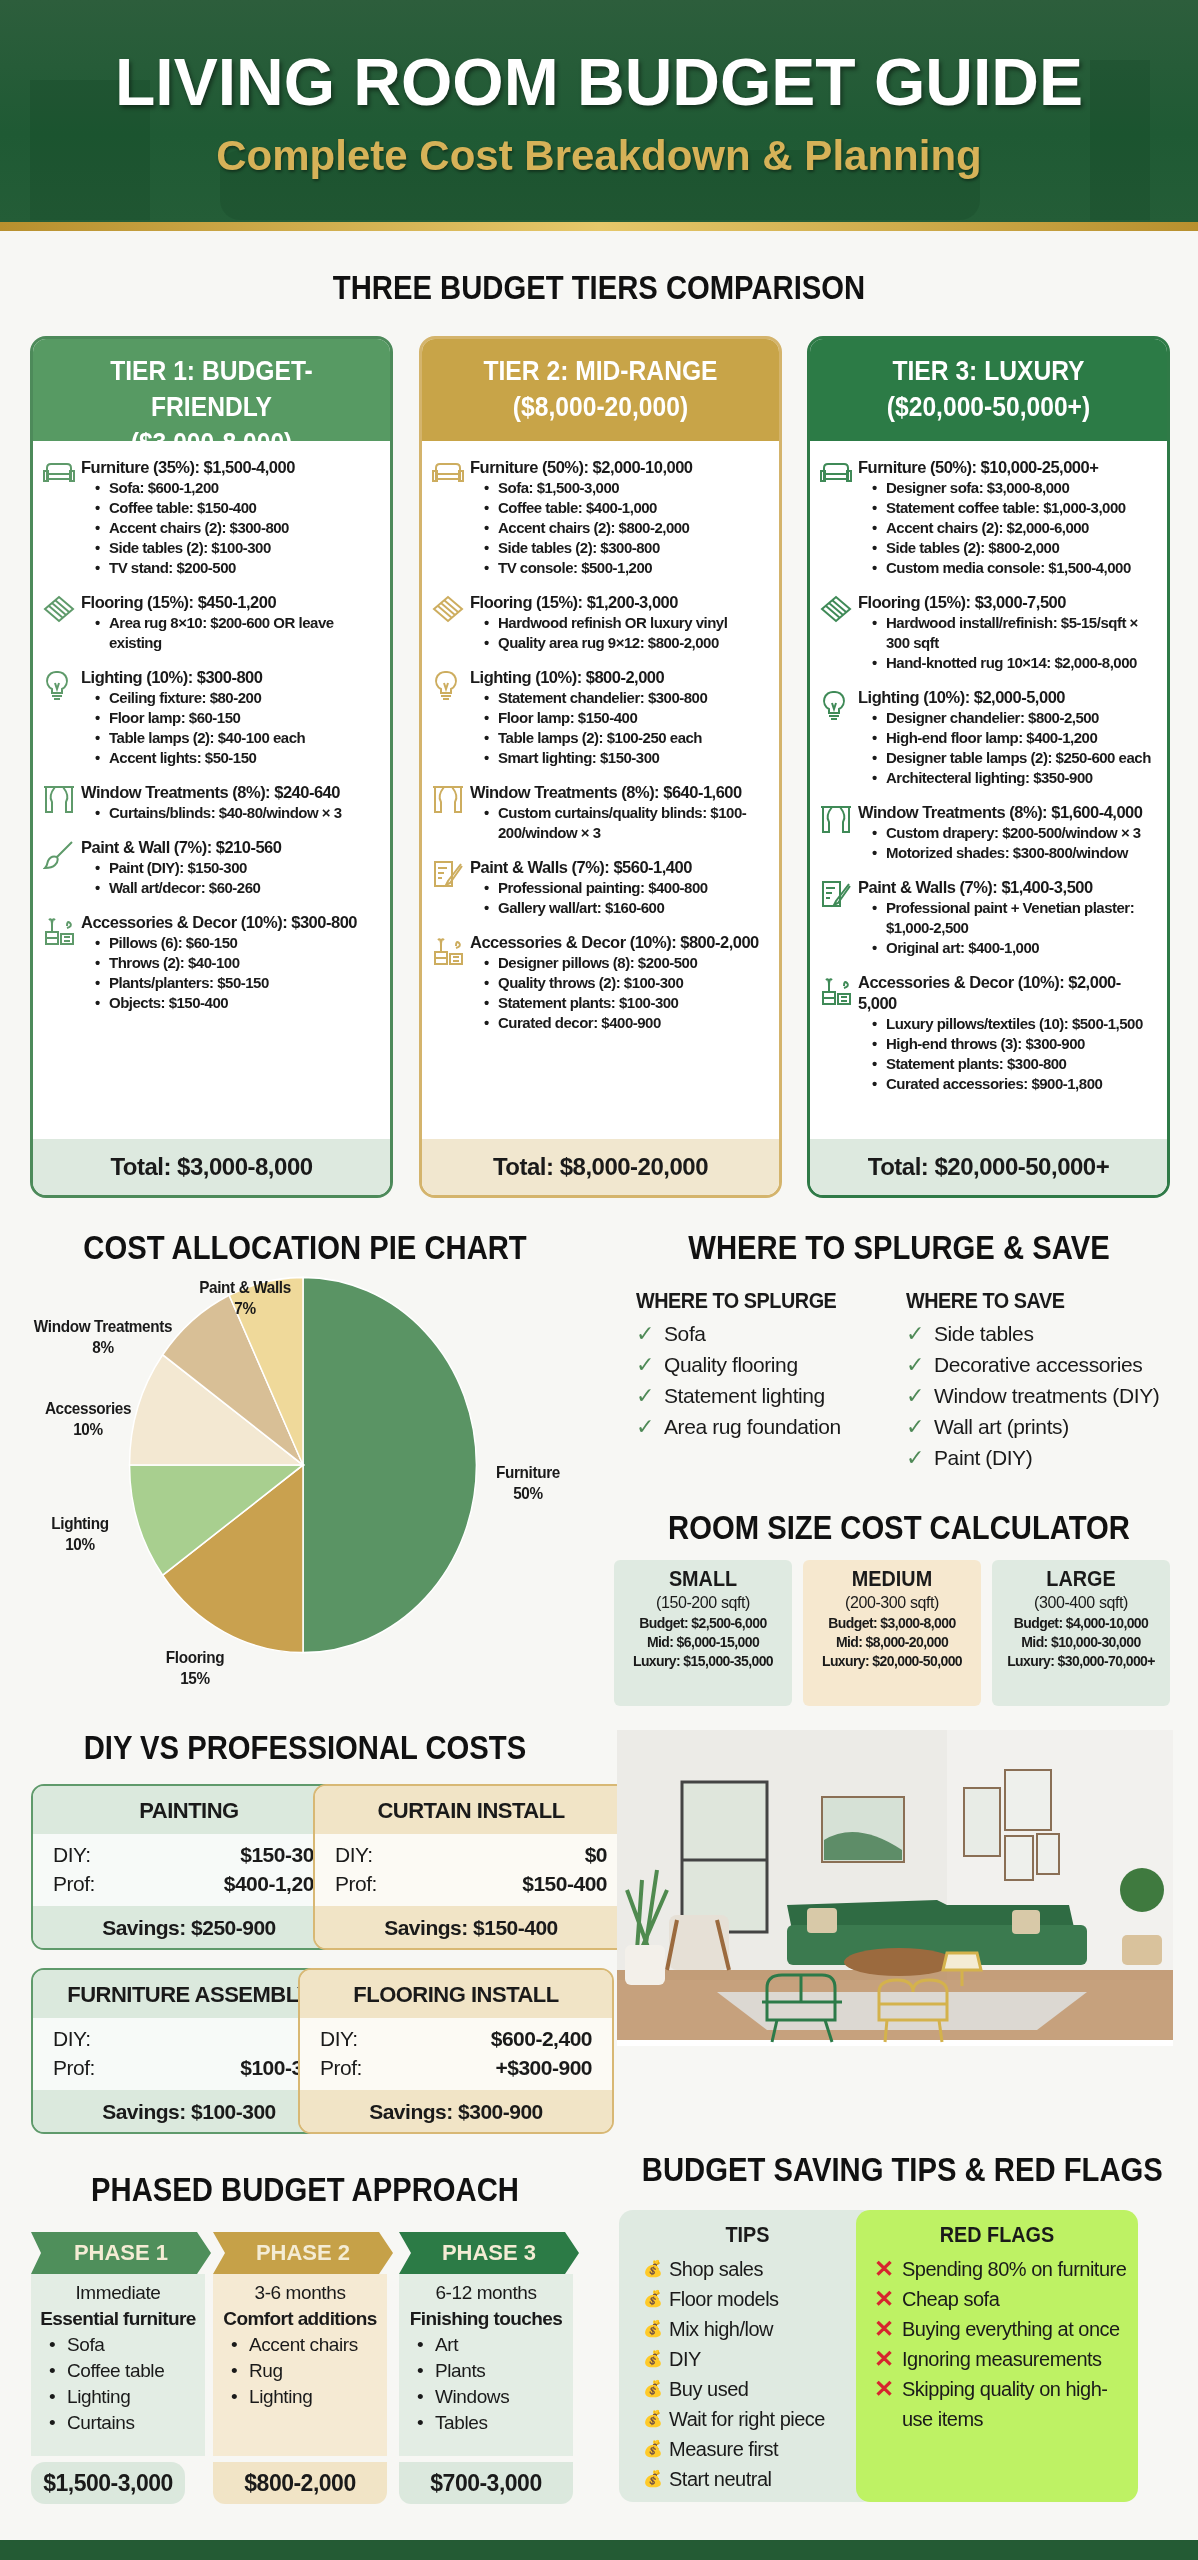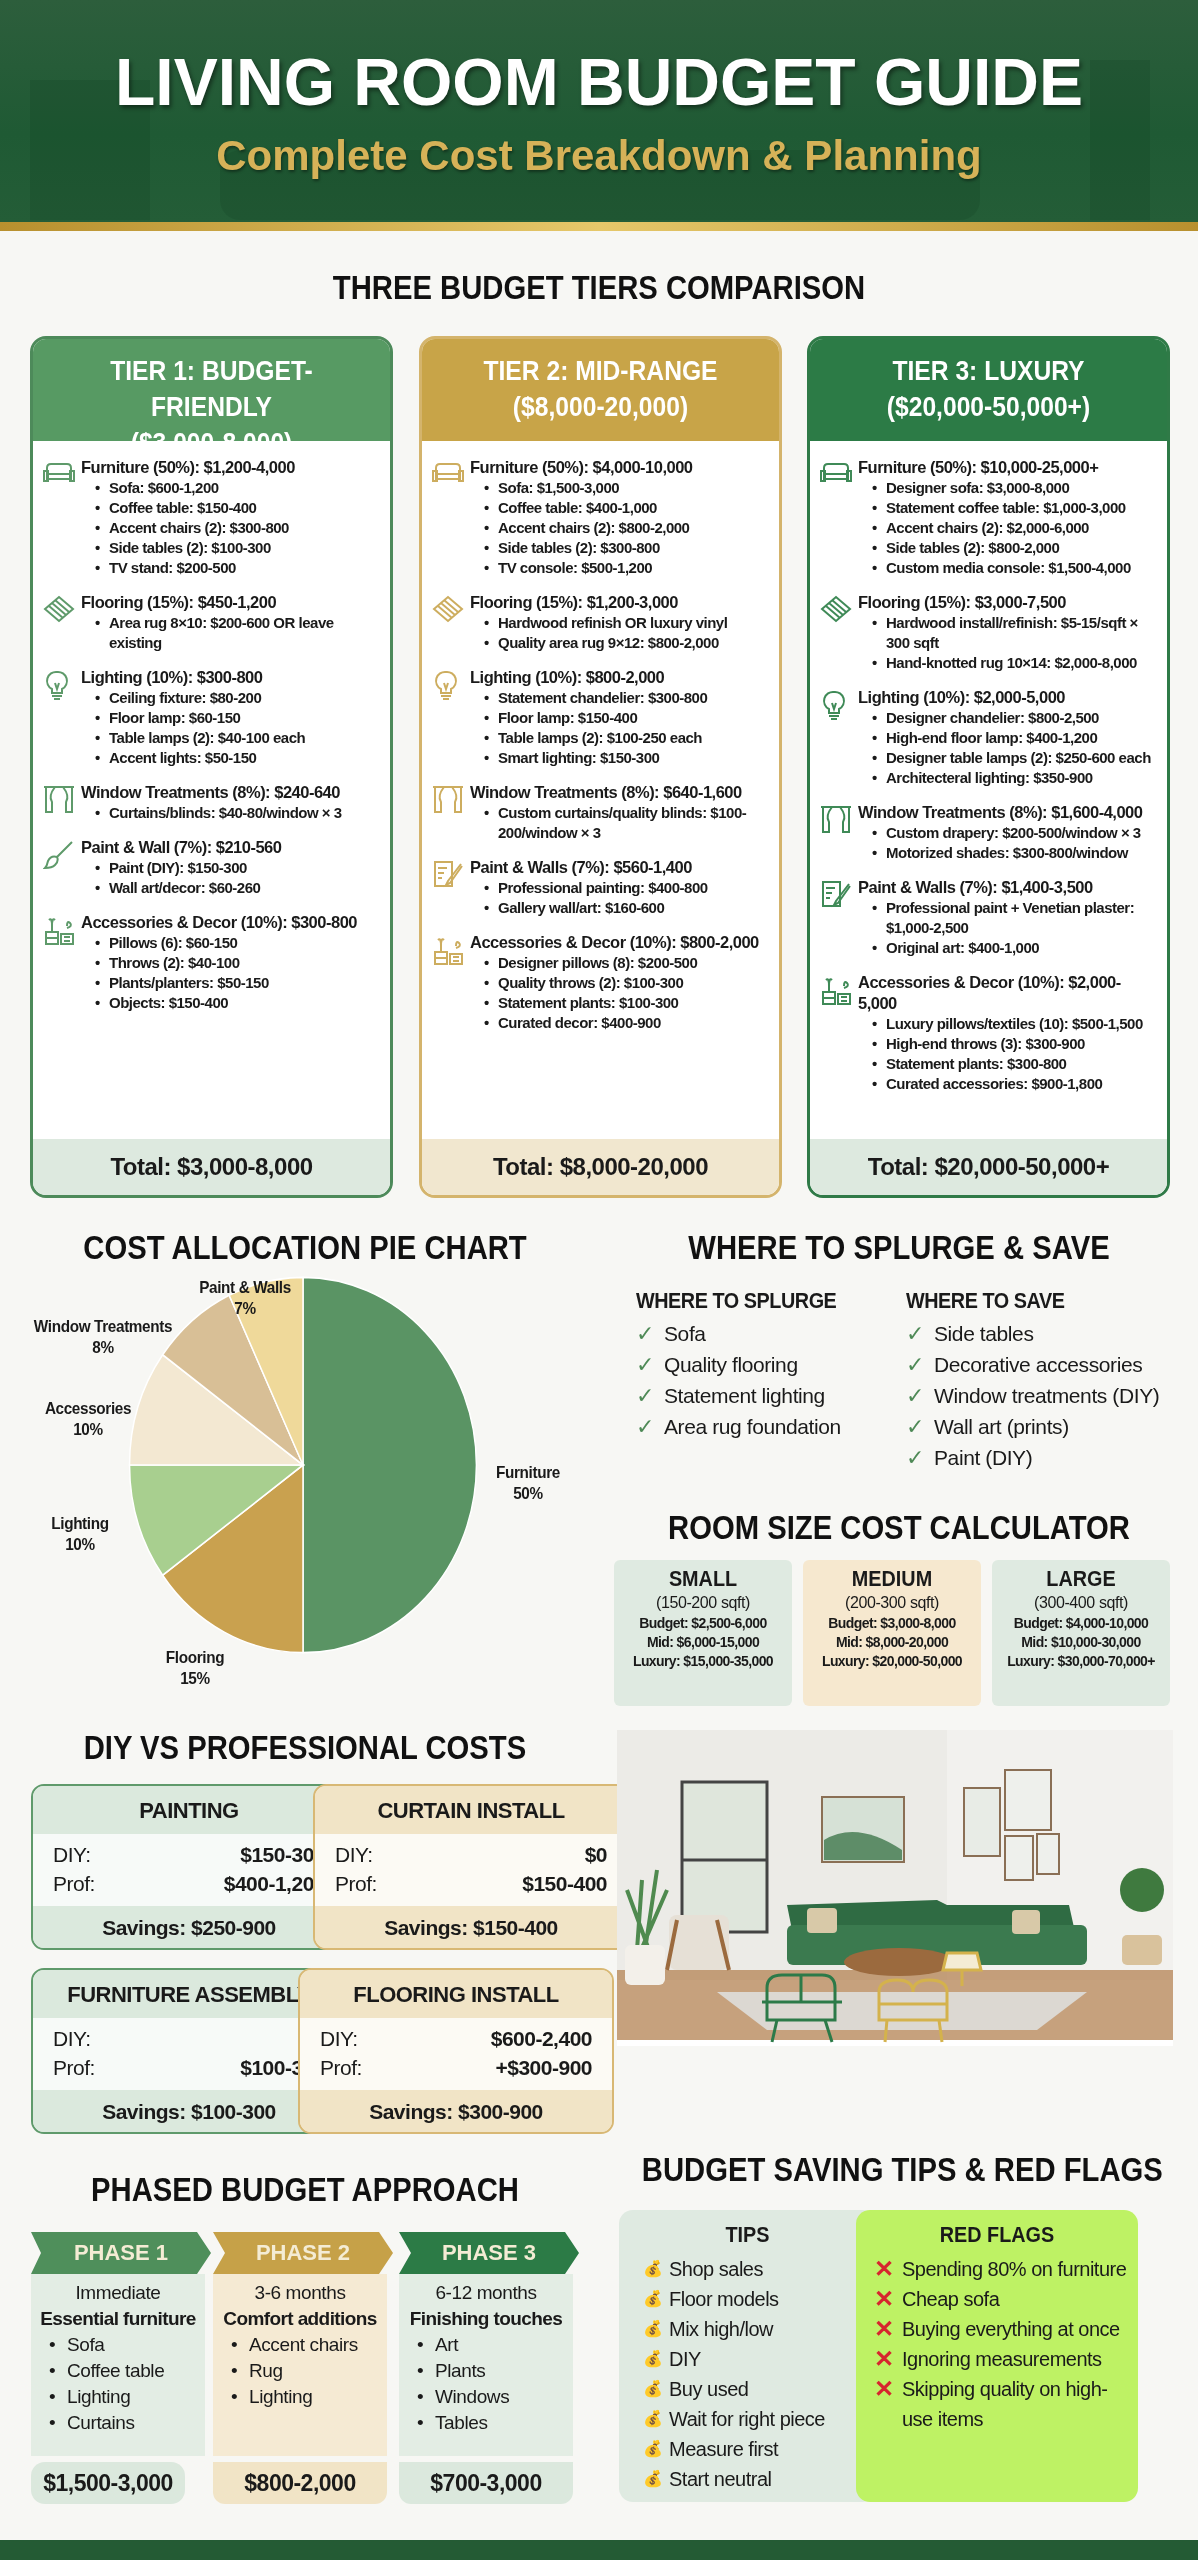--- a/index.html
+++ b/index.html
@@ -83,21 +83,21 @@
         <div>($3,000-8,000)</div>
       </div>
       <div class="bd">
         <div class="cat">
           <div class="ic icon">
             <svg width="32" height="26" viewBox="0 0 32 26">
               <path stroke="#5e9a6a" fill="none" stroke-width="2" d="M4 20V9Q4 5 8 5H24Q28 5 28 9V20Z M1 12H5V22H1Z M27 12H31V22H27Z M5 15H27"></path>
             </svg>
           </div>
           <div class="tx">
-            <div class="ch">Furniture (50%): $1,200-4,000</div>
+            <div class="ch">Furniture (35%): $1,500-4,000</div>
             <ul>
               <li>Sofa: $600-1,200</li>
               <li>Coffee table: $150-400</li>
               <li>Accent chairs (2): $300-800</li>
               <li>Side tables (2): $100-300</li>
               <li>TV stand: $200-500</li>
             </ul>
           </div>
         </div>
         <div class="cat">
@@ -181,21 +181,21 @@
         <div>($8,000-20,000)</div>
       </div>
       <div class="bd">
         <div class="cat">
           <div class="ic icon">
             <svg width="32" height="26" viewBox="0 0 32 26">
               <path stroke="#cdad5f" fill="none" stroke-width="2" d="M4 20V9Q4 5 8 5H24Q28 5 28 9V20Z M1 12H5V22H1Z M27 12H31V22H27Z M5 15H27"></path>
             </svg>
           </div>
           <div class="tx">
-            <div class="ch">Furniture (50%): $4,000-10,000</div>
+            <div class="ch">Furniture (50%): $2,000-10,000</div>
             <ul>
               <li>Sofa: $1,500-3,000</li>
               <li>Coffee table: $400-1,000</li>
               <li>Accent chairs (2): $800-2,000</li>
               <li>Side tables (2): $300-800</li>
               <li>TV console: $500-1,200</li>
             </ul>
           </div>
         </div>
         <div class="cat">

